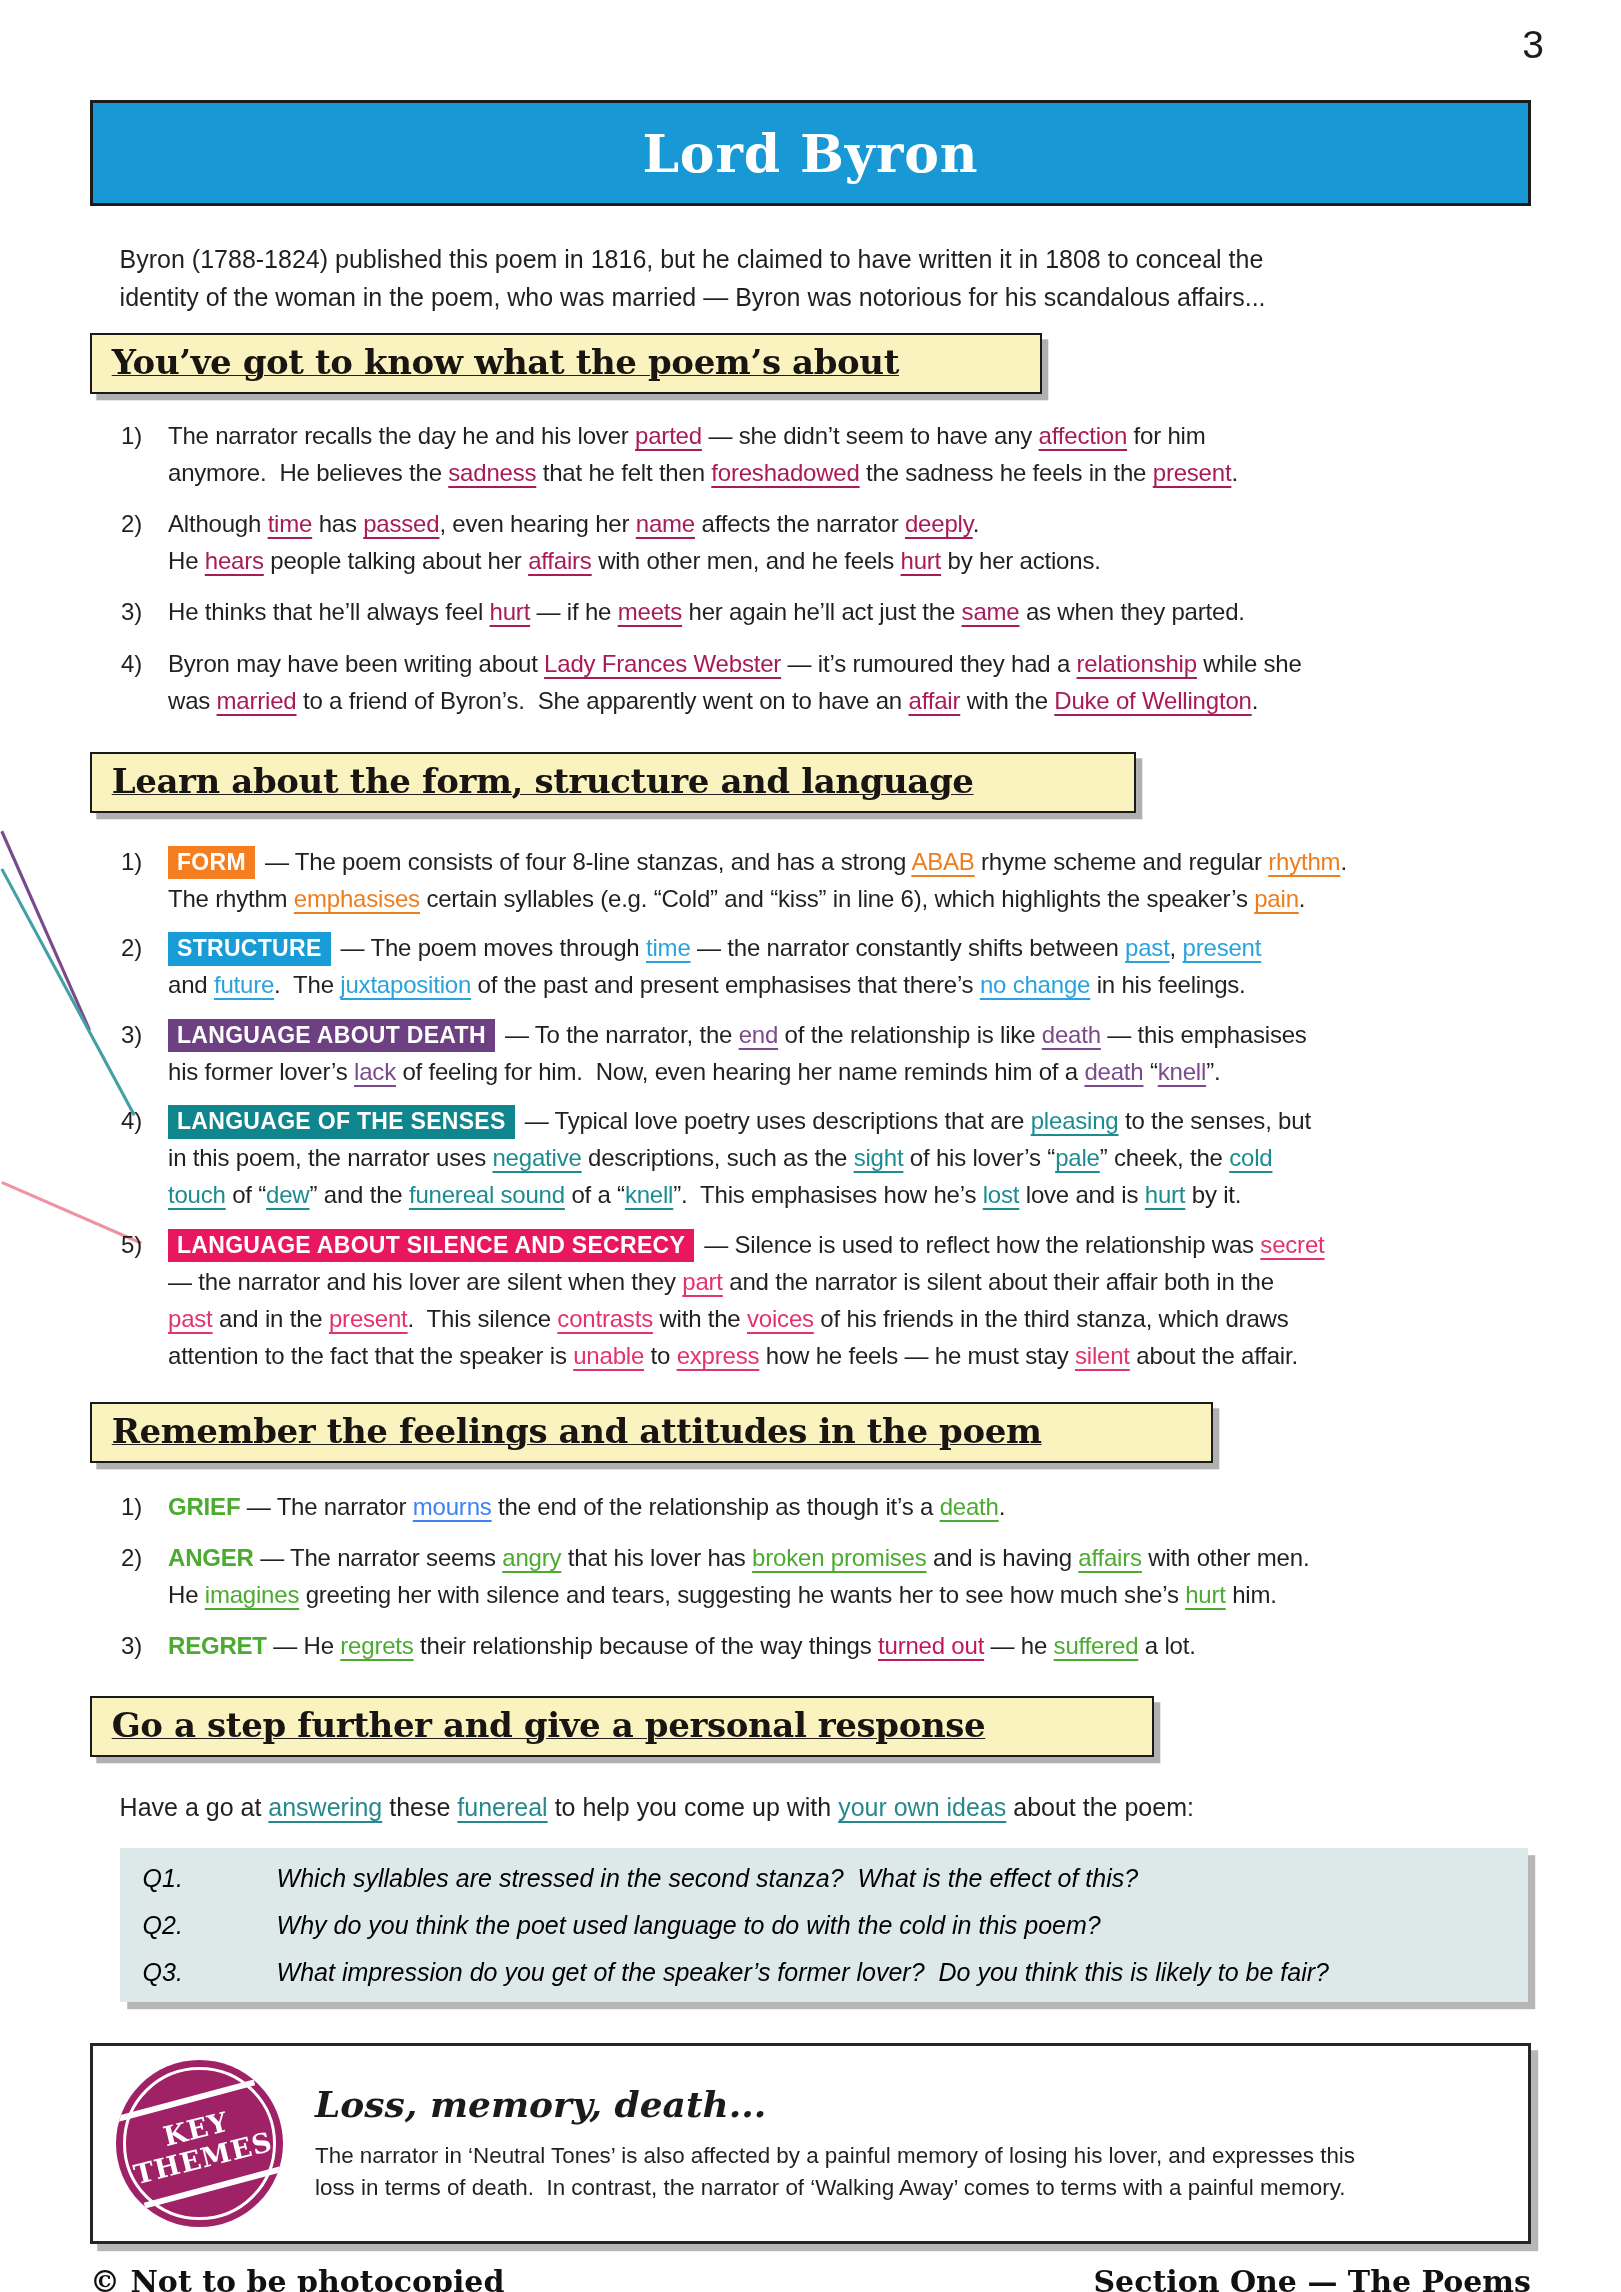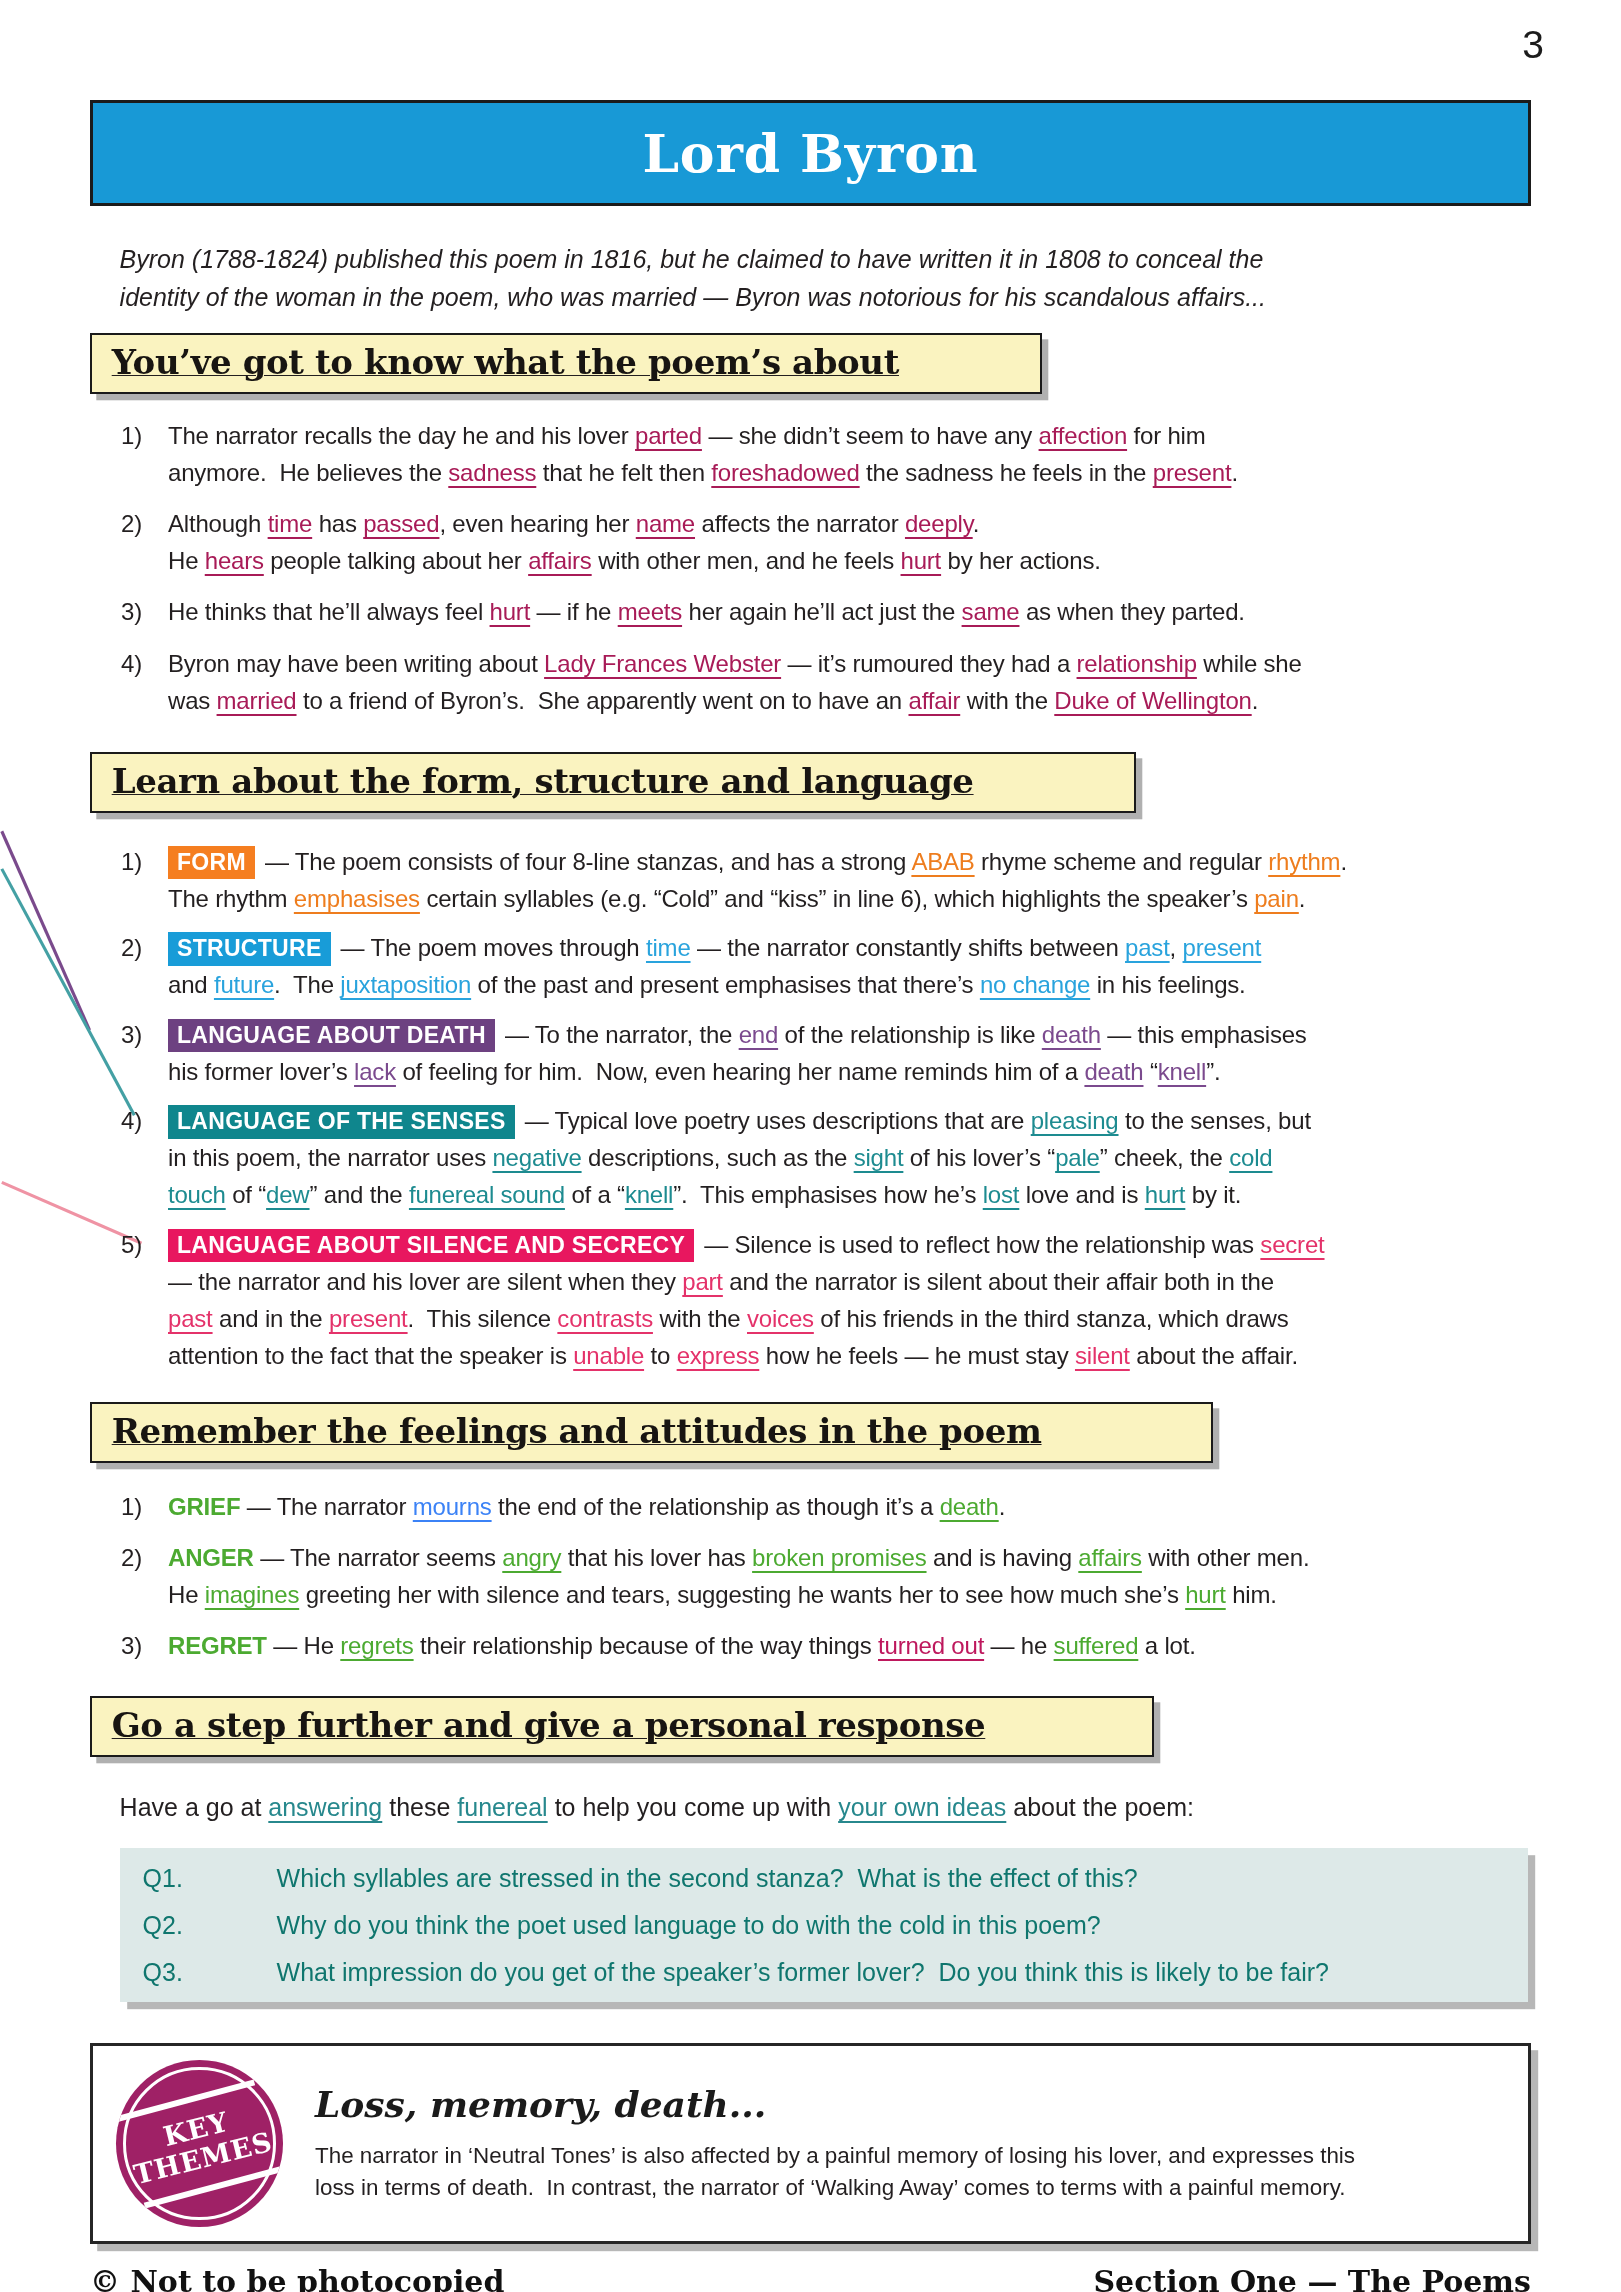--- a/index.html
+++ b/index.html
@@ -7,21 +7,21 @@
         font-family:"Liberation Sans",sans-serif;color:#231f20;overflow:hidden;}
   .connectors{position:absolute;left:0;top:0;z-index:0;pointer-events:none;}
   .content{position:relative;z-index:1;padding:0 90px;display:flow-root;border-radius:21px;}
   .pageno{position:absolute;top:23px;right:77px;font-size:39px;color:#1c1c1c;z-index:2;}
 
   .banner{margin-top:100px;height:106px;box-sizing:border-box;background:#1899d6;
           border:3.6px solid #1b1b1b;display:flex;align-items:center;justify-content:center;}
   .banner span{font-family:"DejaVu Serif",serif;font-weight:700;font-size:52px;color:#fff;letter-spacing:0.9px;}
 
   .rich{white-space:pre-wrap;}
-  .intro{margin:34px 0 0 29.6px;font-size:25px;line-height:38px;color:#231f20;font-style:italic;}
+  .intro{margin:34px 0 0 29.6px;font-size:25px;line-height:38px;color:#231f20;}
 
   .ybox{margin-top:17px;box-sizing:border-box;background:#faf3c0;border:2.7px solid #1a1a1a;
         box-shadow:6.3px 6.3px 0 #b0b0b0;padding:8px 9px 9.9px 19.7px;text-decoration:underline;}
   .ybox span{font-family:"DejaVu Serif",serif;font-weight:700;font-size:34px;line-height:39px;color:#181512;letter-spacing:-0.4px;}
   .h1w{width:952px;}
   .h2w{width:1046px;margin-top:33px;}
   .h3w{width:1123px;margin-top:28px;}
   .h4w{width:1064px;margin-top:32px;}
 
   ol.list{list-style:none;margin:23px 0 0 31px;padding:0;font-size:24px;line-height:37px;letter-spacing:-0.2px;}
@@ -33,21 +33,21 @@
   ol.feel{margin-top:25px;}
   .hl{text-decoration:underline;text-decoration-thickness:2.2px;text-underline-offset:4.5px;}
   .badge{display:inline-block;white-space:normal;color:#fff;font-weight:700;font-size:23px;
          line-height:27px;padding:2.7px 9px 3.6px;margin-right:3.6px;letter-spacing:0.3px;}
   .feel-label{font-weight:700;}
 
   .lead{margin:32px 0 0 29.6px;font-size:25px;line-height:37px;}
 
   .qbox{margin:21.5px 0 0 29.6px;width:1408px;box-sizing:border-box;background:#dde9e8;
         box-shadow:7.2px 7.2px 0 #b7b7b7;padding:14.3px 18px 14.3px 23px;}
-  .qrow{display:flex;font-size:25px;line-height:32px;color:#0f766e;margin:0 0 15px 0;}
+  .qrow{display:flex;font-size:25px;line-height:32px;color:#000000;margin:0 0 15px 0;font-style:italic;}
   .qrow:last-child{margin-bottom:0;}
   .qnum{flex:none;width:134px;}
   .qtext{flex:1;white-space:pre-wrap;}
 
   .keybox{margin-top:41px;height:201px;box-sizing:border-box;border:3.6px solid #262626;
           box-shadow:7.2px 7.2px 0 #b7b7b7;display:flex;align-items:center;padding:0 23px;}
   .stamp{flex:none;width:167px;height:167px;border-radius:50%;background:#9f2166;position:relative;overflow:hidden;margin-right:32px;}
   .stamp-ring{position:absolute;inset:7.2px;border:3.6px solid #fff;border-radius:50%;}
   .stamp-bar{position:absolute;height:6.3px;width:152px;background:#fff;transform:rotate(-15deg);}
   .bar-top{top:39px;left:-10.7px;}

